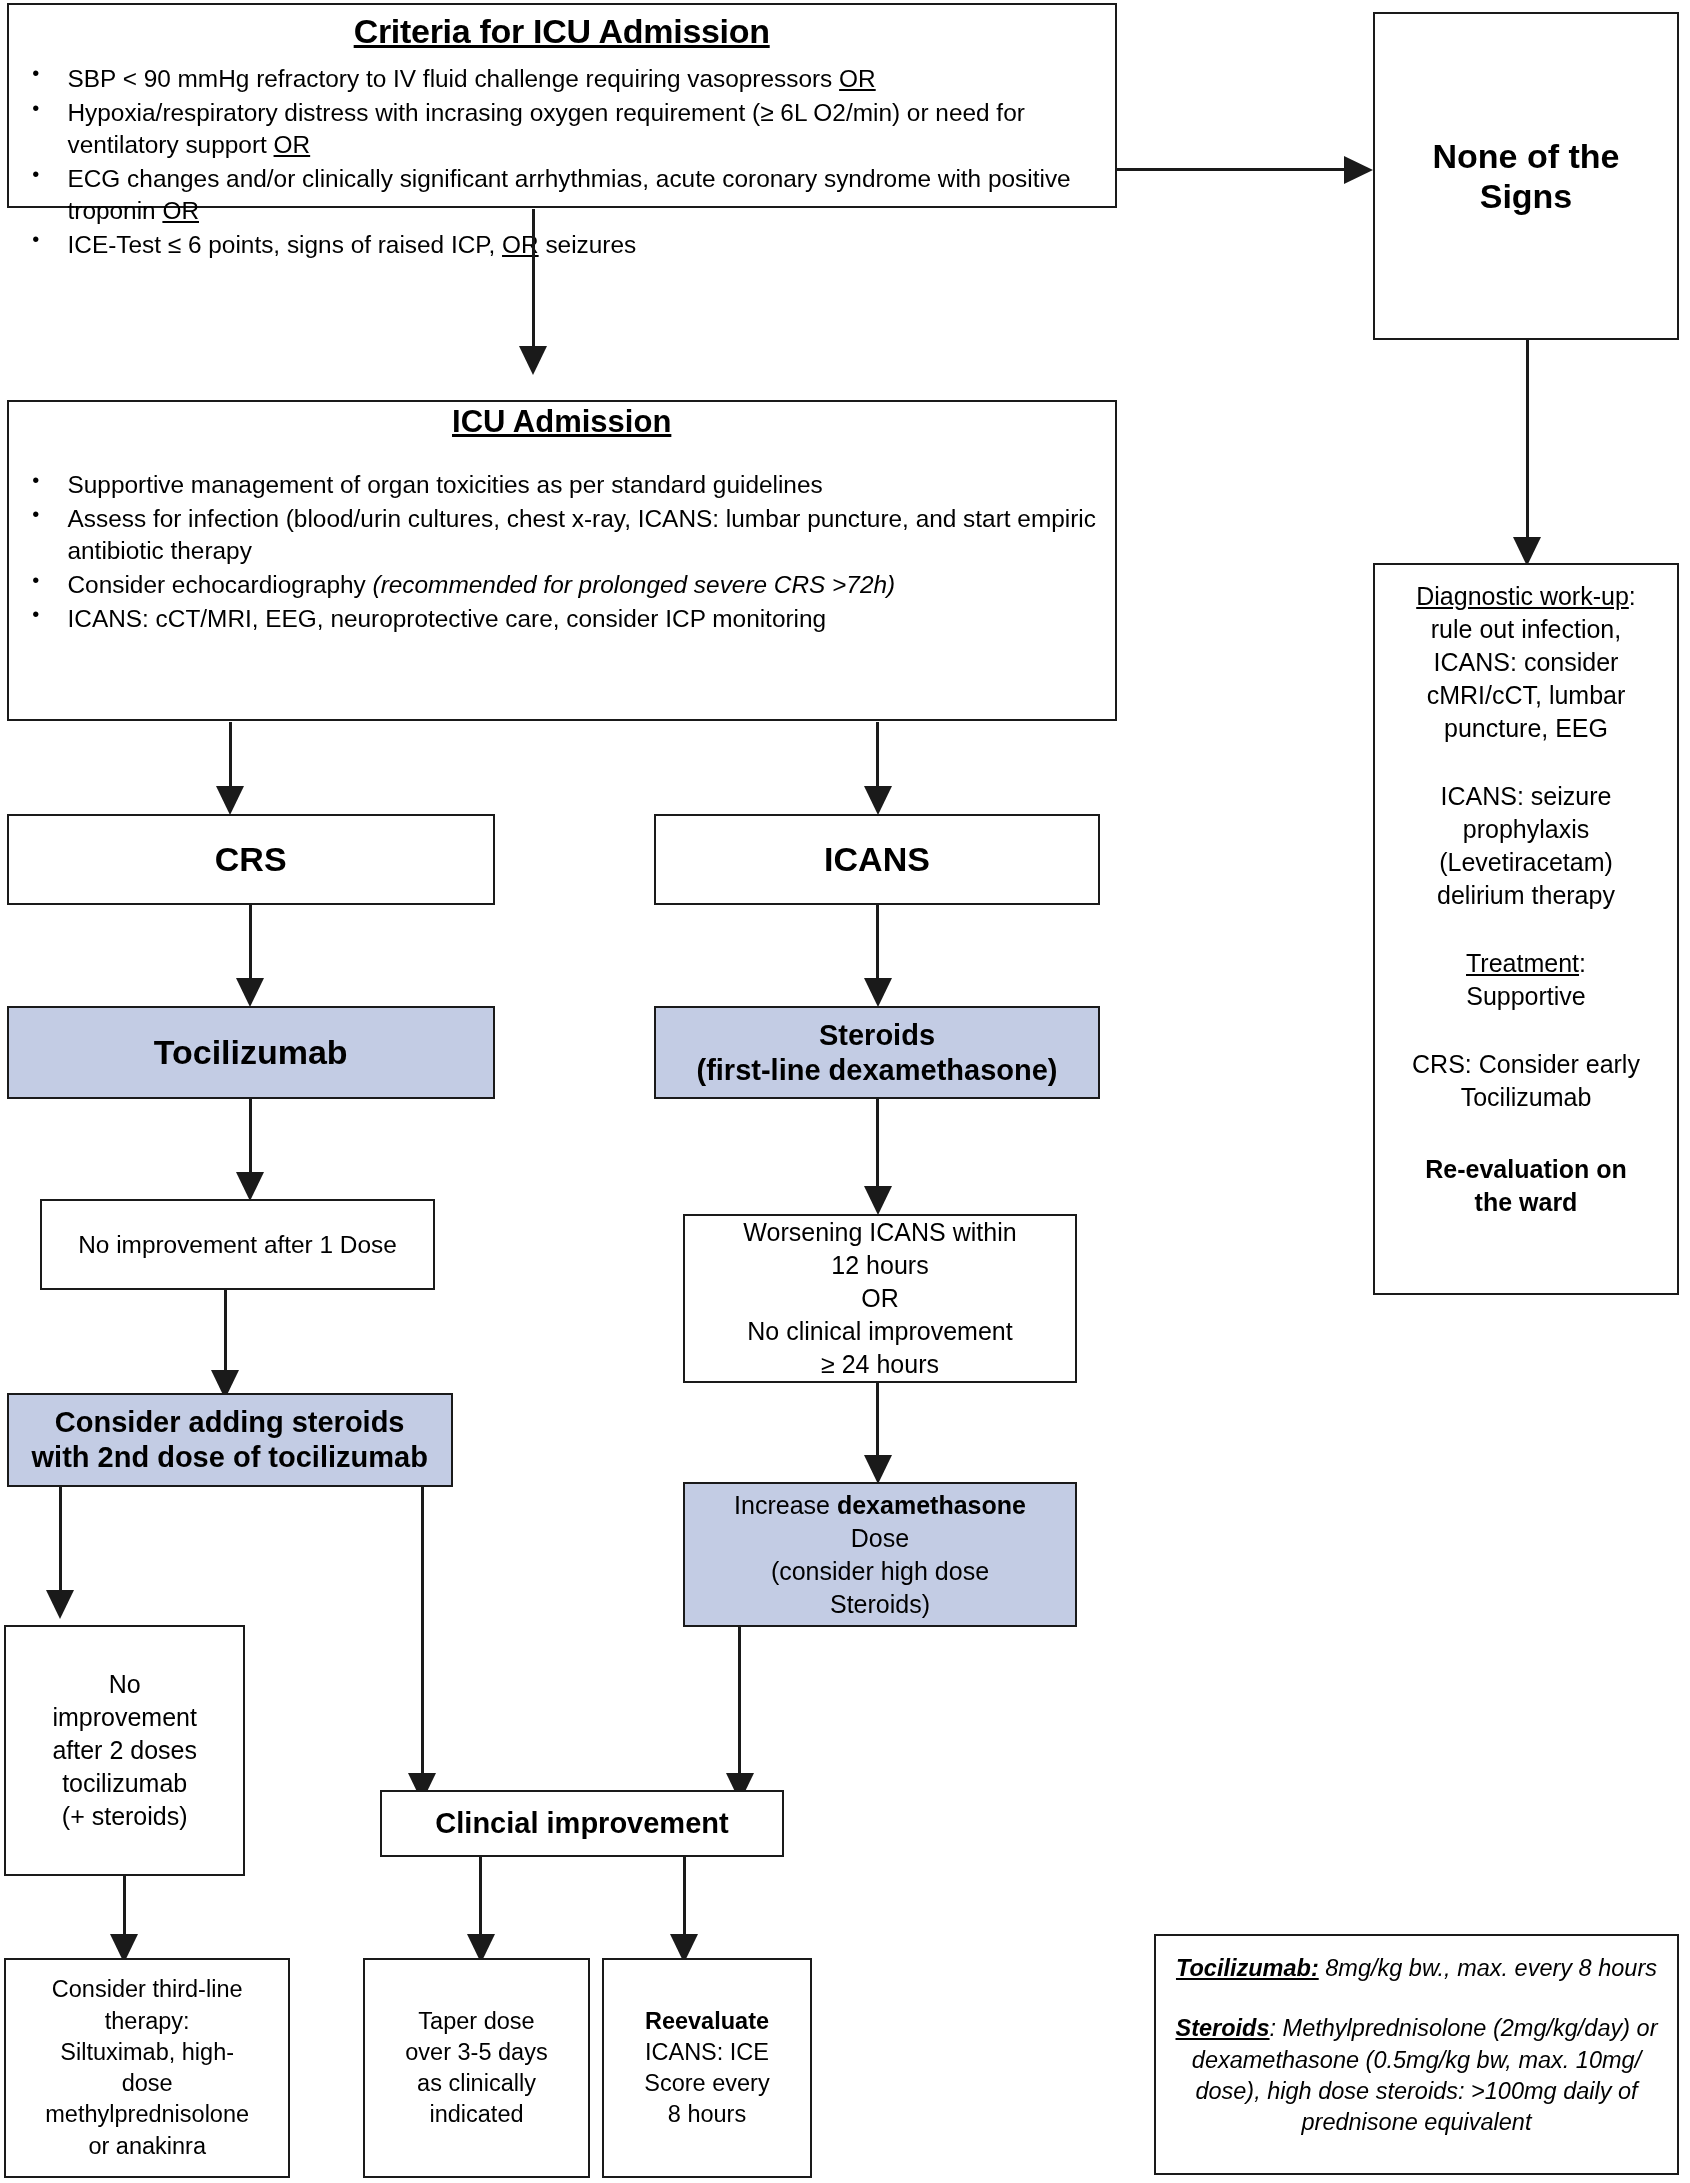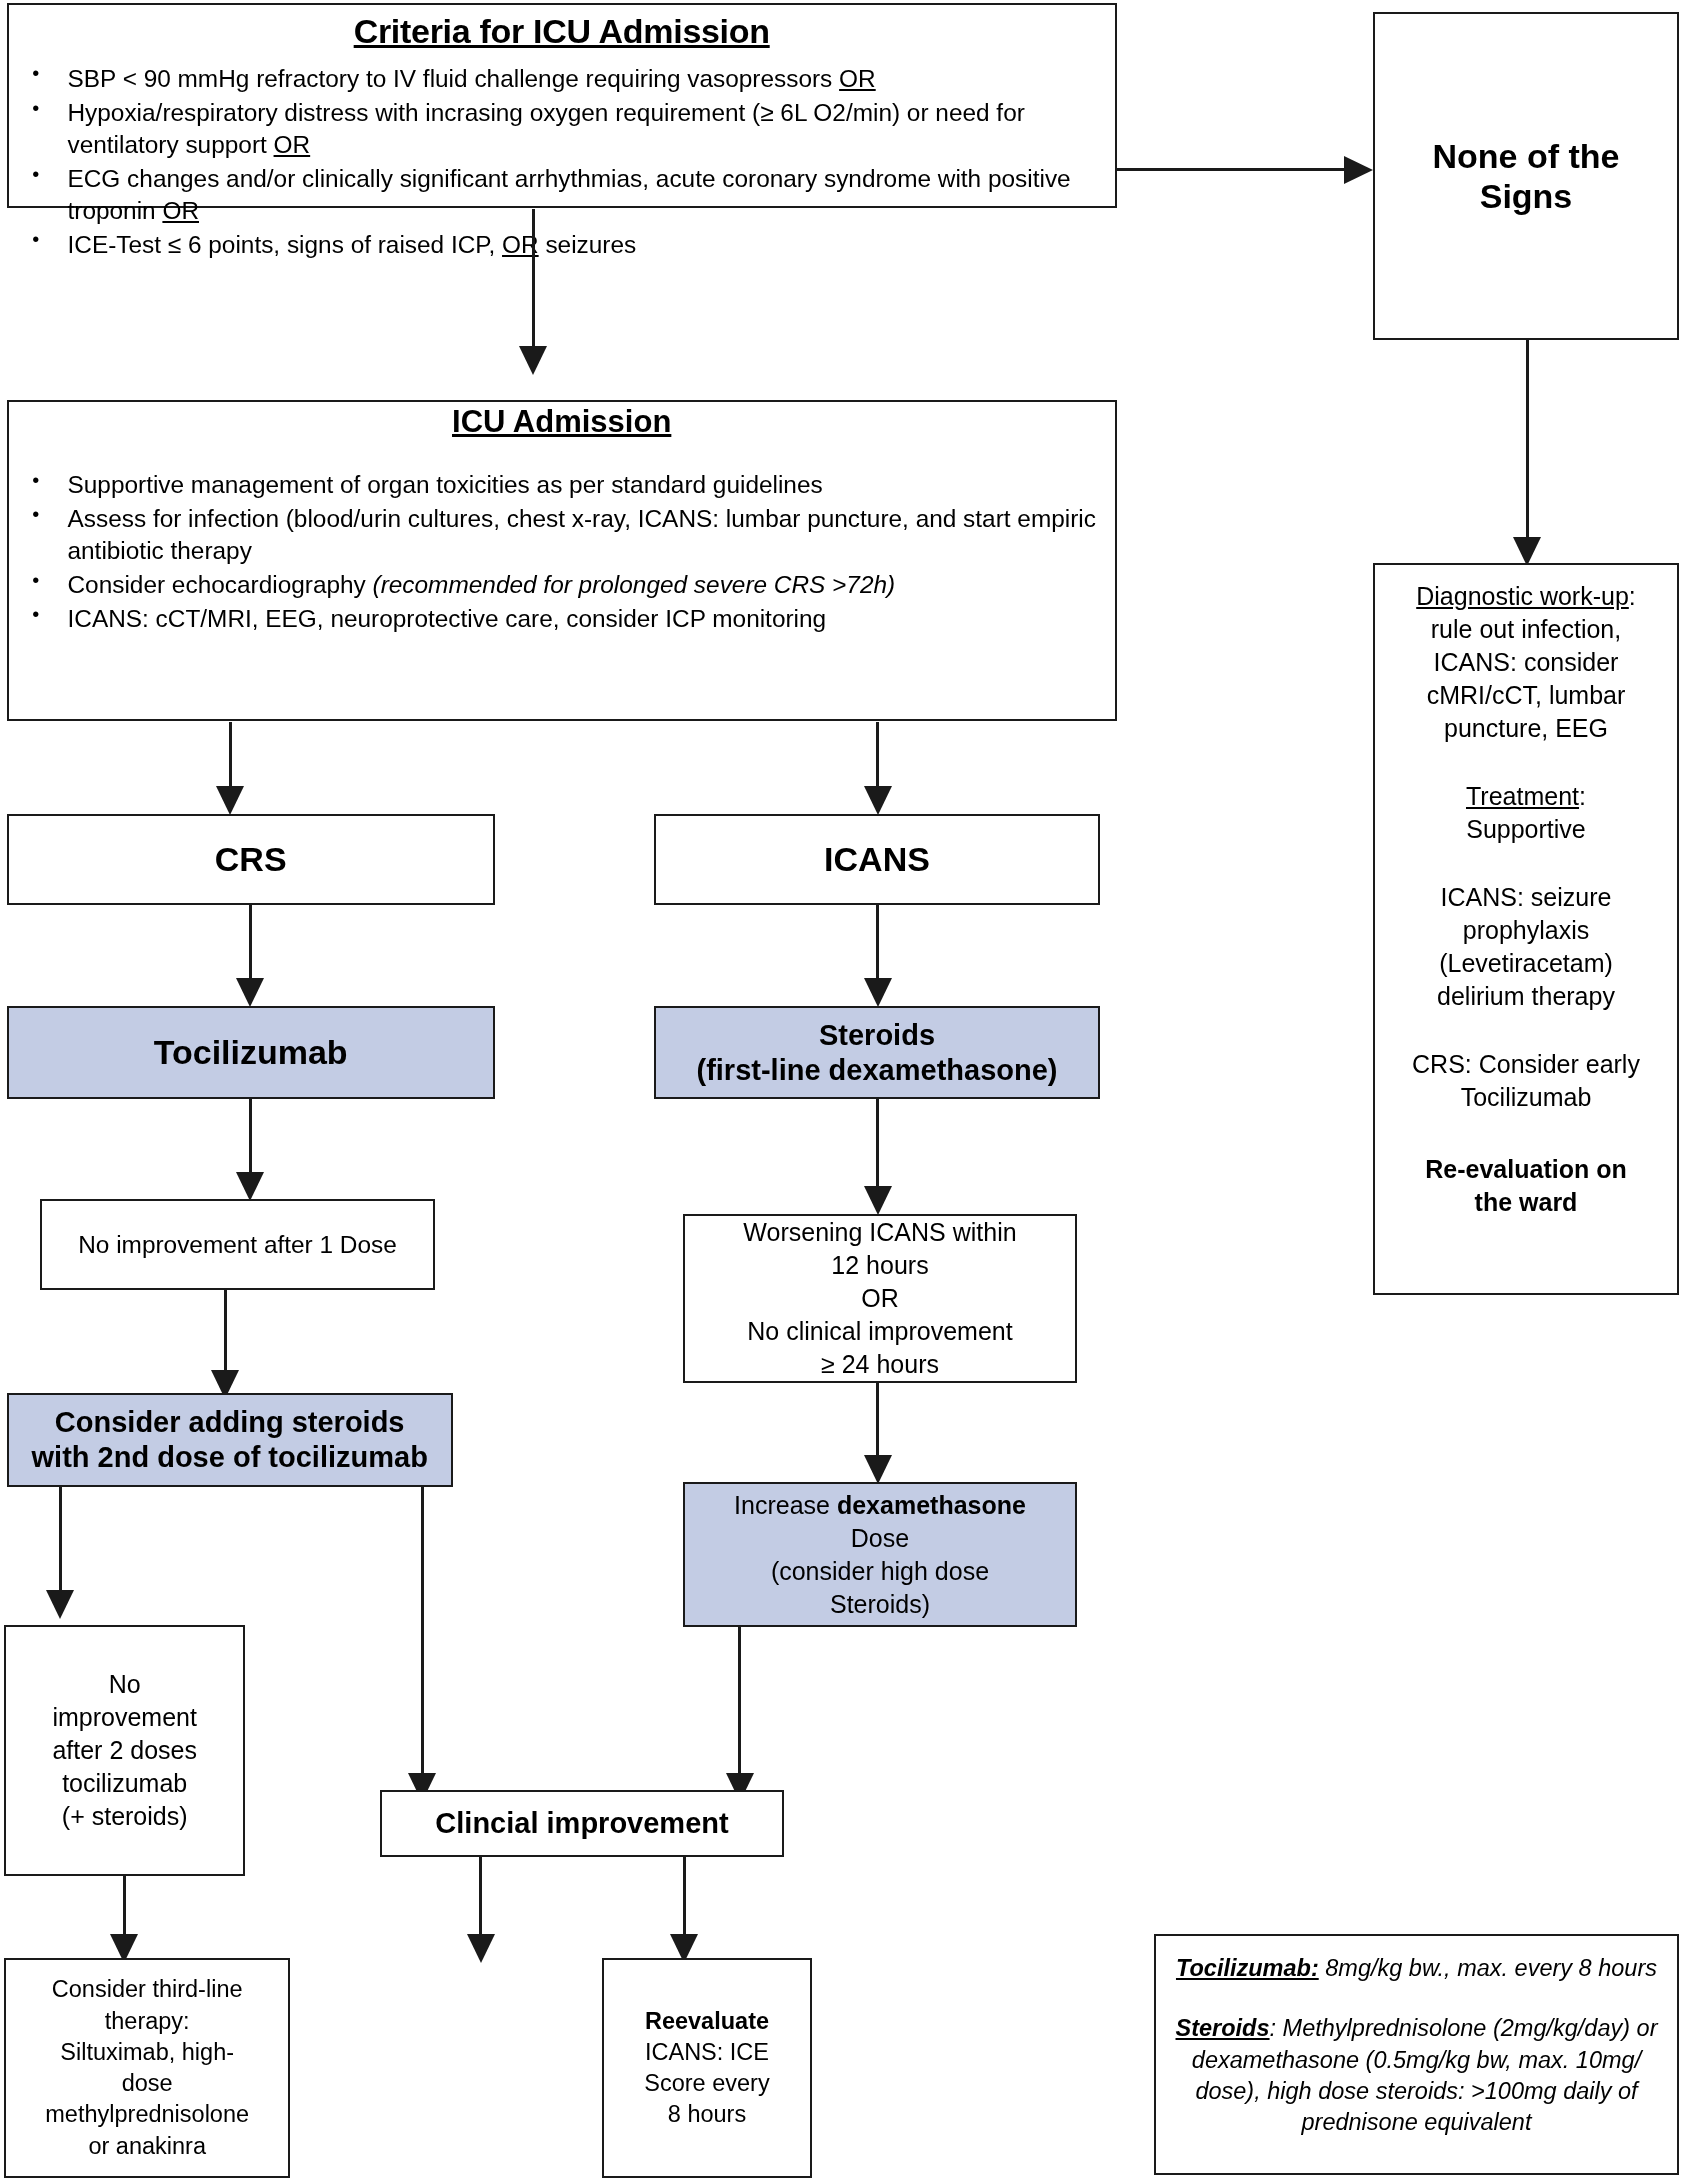--- a/index.html
+++ b/index.html
@@ -170,37 +170,42 @@
   <div class="arrowdn" style="left:467px;top:1934px;"></div>
   <div class="vline" style="left:683px;top:1857px;height:96px;"></div>
   <div class="arrowdn" style="left:670px;top:1934px;"></div>
 
   <div class="box" style="left:4.2px;top:1958px;width:286px;height:220px;">
     <div class="ctr">
       <span class="body-sm">Consider third-line<br>therapy:<br>Siltuximab, high-<br>dose<br>methylprednisolone<br>or anakinra</span>
     </div>
   </div>
 
+  <div class="box" style="left:363px;top:1958px;width:227px;height:220px;">
+    <div class="ctr">
+      <span class="body-sm">Taper dose<br>over 3-5 days<br>as clinically<br>indicated</span>
+    </div>
+  </div>
 
   <div class="box" style="left:602px;top:1958px;width:210px;height:220px;">
     <div class="ctr">
       <span class="body-sm"><b>Reevaluate</b><br>ICANS: ICE<br>Score every<br>8 hours</span>
     </div>
   </div>
 
   <div class="box" style="left:1373px;top:563px;width:306px;height:732px;">
     <div class="pad" style="padding:15px 11.8px;">
       <div class="body-c">
         <span class="u">Diagnostic work-up</span>:<br>rule out infection,<br>ICANS: consider<br>cMRI/cCT, lumbar<br>puncture, EEG
       </div>
       <div class="body-c" style="margin-top:35px;">
+        ICANS: seizure<br>prophylaxis<br>(Levetiracetam)<br>delirium therapy
+      </div>
+      <div class="body-c" style="margin-top:35px;">
         <span class="u">Treatment</span>:<br>Supportive
-      </div>
-      <div class="body-c" style="margin-top:35px;">
-        ICANS: seizure<br>prophylaxis<br>(Levetiracetam)<br>delirium therapy
       </div>
       <div class="body-c" style="margin-top:35px;">
         CRS: Consider early<br>Tocilizumab
       </div>
       <div class="body-c b" style="margin-top:39px;">
         Re-evaluation on<br>the ward
       </div>
     </div>
   </div>
 

